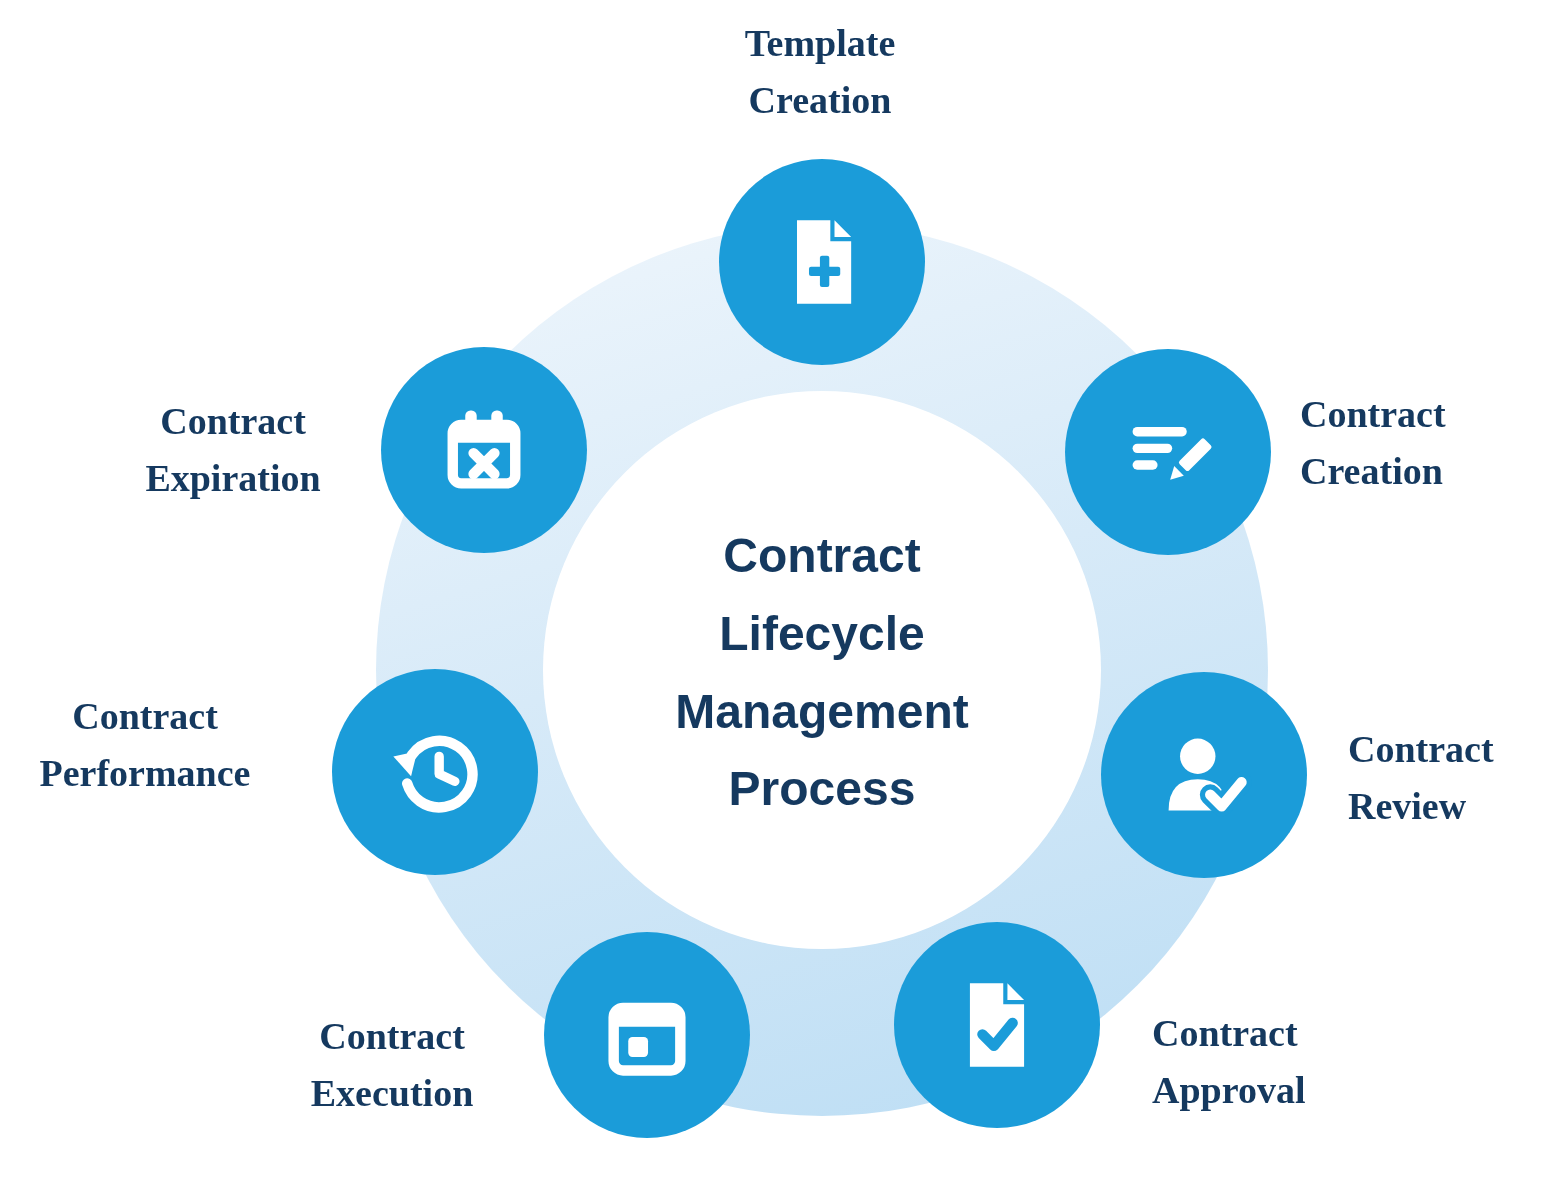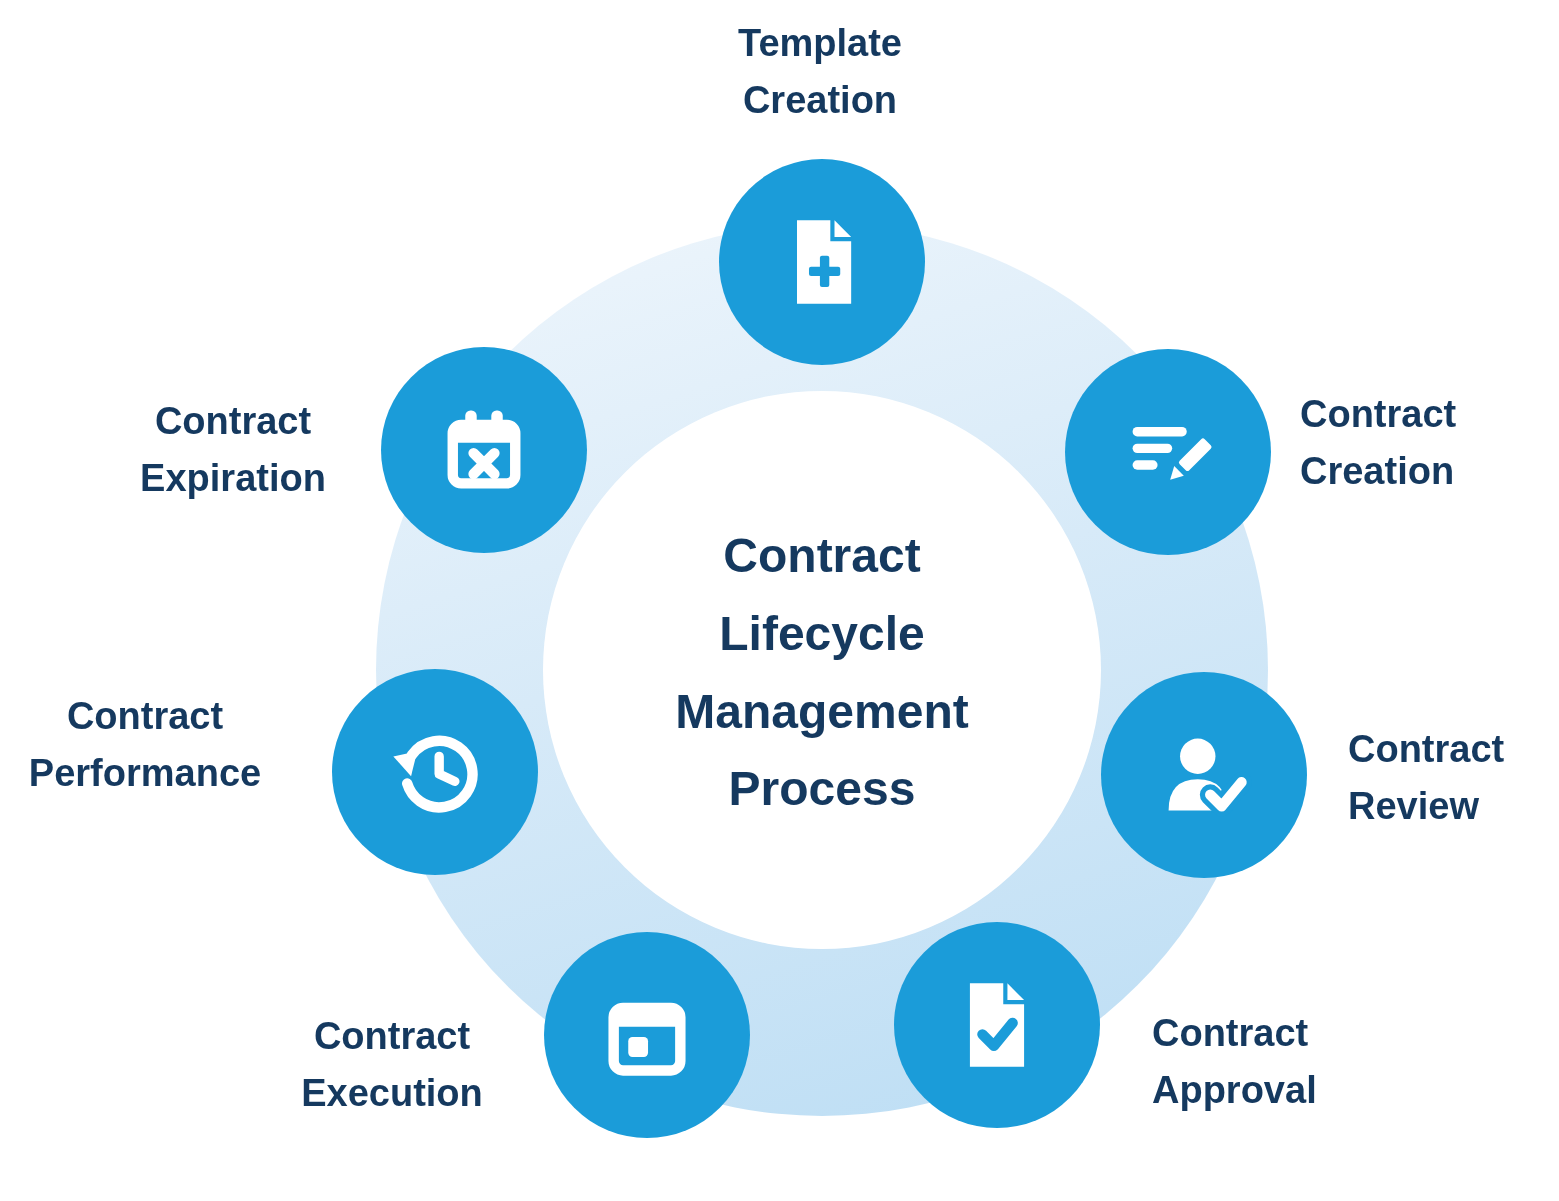--- a/index.html
+++ b/index.html
@@ -56,20 +56,21 @@
   .n4{left:997px;top:1025px;}
   .n5{left:647px;top:1035px;}
   .n6{left:435px;top:772px;}
   .n7{left:484px;top:450px;}
   .label{
     position:absolute;
     color:var(--text-navy);
     font-size:38px;font-weight:700;
     line-height:1.5;
     white-space:pre-line;
+    font-family:Liberation Serif, serif;
   }
   .l1{left:820px;top:72px;transform:translate(-50%,-50%);text-align:center;}
   .l2{left:1300px;top:443px;transform:translate(0,-50%);text-align:left;}
   .l3{left:1348px;top:778px;transform:translate(0,-50%);text-align:left;}
   .l4{left:1152px;top:1062px;transform:translate(0,-50%);text-align:left;}
   .l5{left:392px;top:1065px;transform:translate(-50%,-50%);text-align:center;}
   .l6{left:145px;top:745px;transform:translate(-50%,-50%);text-align:center;}
   .l7{left:233px;top:450px;transform:translate(-50%,-50%);text-align:center;}
 </style>
 </head>

